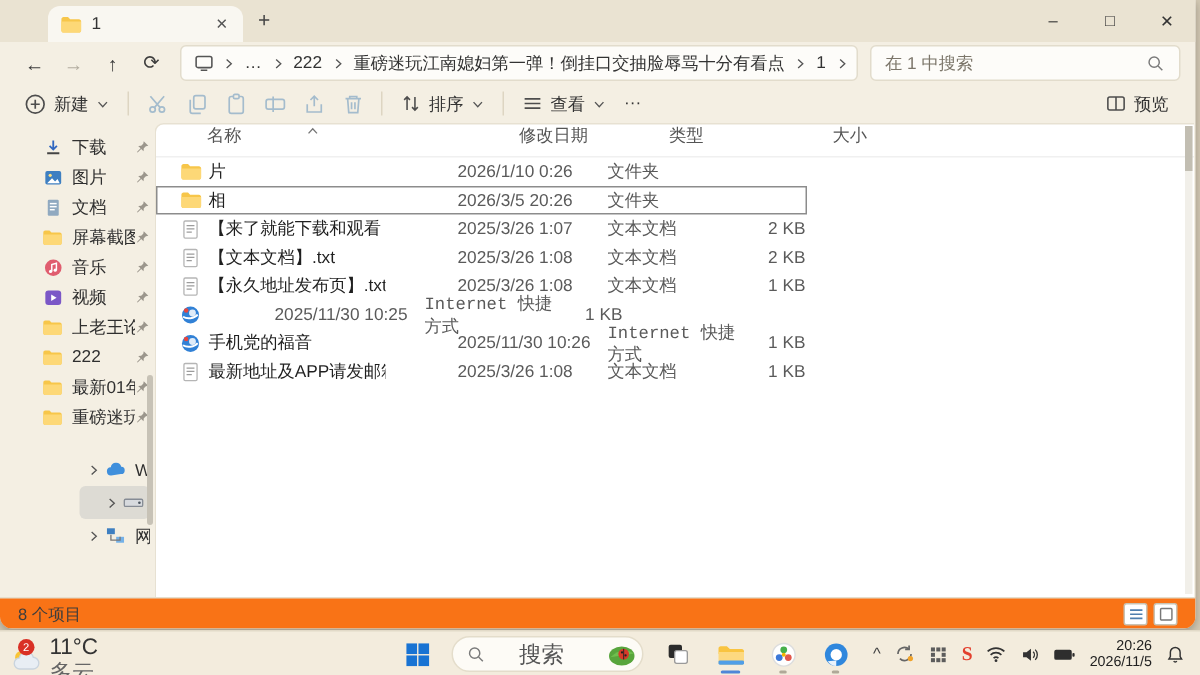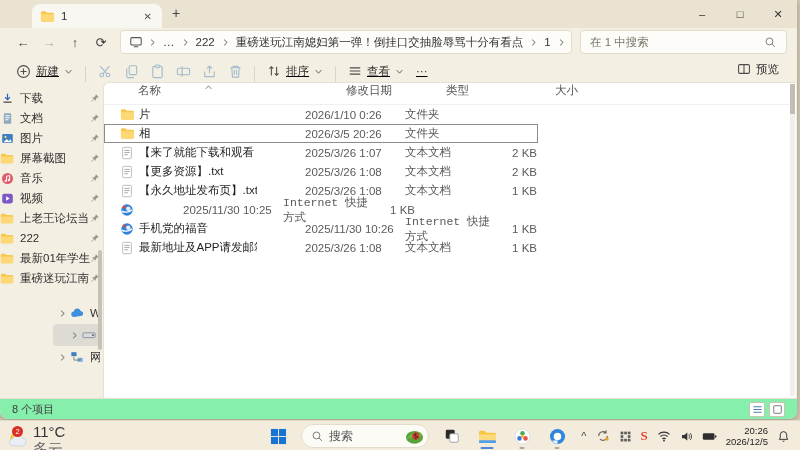--- a/index.html
+++ b/index.html
@@ -34,33 +34,33 @@
     border:1px solid #e2dccc; border-radius:4px; display:flex; align-items:center;
     padding:0 8px; gap:5px; font-size:11.5px; color:#333; white-space:nowrap; overflow:hidden; }
   .crumb { padding:0 1px; }
   .crumb-sep { color:#777; }
   .search-box { flex:1; height:24px; margin-left:8px; background:#fdfcf9;
     border:1px solid #e2dccc; border-radius:4px; display:flex; align-items:center;
     padding:0 9px; font-size:11.5px; color:#7c766a; }
   .search-box .mag { margin-left:auto; }
 
   
-  .toolbar { height:26px; display:flex; align-items:flex-end; padding:0 10px; position:relative;text-decoration:underline; }
+  .toolbar { height:26px; display:flex; align-items:center; padding:0 10px; position:relative; }
   .tb-btn { display:flex; align-items:center; gap:5px; font-size:11.5px; color:#333;
     padding:0 6px; height:22px; border-radius:4px; }
   .tb-icon { width:26px; height:22px; display:flex; align-items:center; justify-content:center; }
   .tb-sep { width:1px; height:16px; background:#ddd5c2; margin:0 6px; }
   .tb-right { position:absolute; right:12px; top:0; height:26px; display:flex; align-items:center; }
 
   
   .main { position:absolute; top:82px; left:0; right:1px; bottom:21px; display:flex; }
   .sidebar { width:103px; position:relative; padding-top:6px; }
   .side-item, .tree-item { height:20px; display:flex; align-items:center;
     font-size:11.5px; color:#2f2f2f; padding-right:3px; }
-  .side-item { }
+  .side-item { padding-left:28px; }
   .side-item .icn, .tree-item .icn { width:14px; height:14px; margin-right:6px; flex:none; }
   .side-item .lbl, .tree-item .lbl { white-space:nowrap; overflow:hidden; }
   .side-item .pin { margin-left:auto; width:10px; height:10px; flex:none; }
   .tree-block { margin-top:14px;margin-left:48px; }
   .tree-item { height:22px; padding-left:8px; }
   .tree-item .exp { width:12px; height:12px; margin-right:2px; flex:none; }
   .tree-item.indent { padding-left:20px; }
   .tree-item.selected { background:#dddbd4; border-radius:4px; margin:0 3px 0 5px; padding-left:15px; }
   .side-scroll { position:absolute; right:1px; top:168px; width:4px; height:100px;
     background:#c7c2b6; border-radius:2px; }
@@ -80,21 +80,21 @@
     border:1px solid transparent; }
   .frow .c-name { color:#1f1f1f; }
   .frow .c-date, .frow .c-type, .frow .c-size { color:#5a5a5a; }
   .frow.selected { border:1px solid #8c8c8c; }
   .pane-scroll { position:absolute; right:1px; top:1px; width:5px; height:312px; background:#f1efe9; }
   .pane-scroll .thumb { width:5px; height:30px; background:#c2beb2; }
 
   
   .statusbar { position:absolute; left:0; right:0; bottom:0; height:21px;
     border-top:1px solid #e5dfce; display:flex; align-items:center; padding:0 12px;
-    font-size:11px; color:#3d3d3d; background:#86efac; }
+    font-size:11px; color:#3d3d3d; background:#f97316; }
   .status-views { margin-left:auto; display:flex; gap:4px; }
   .sv-btn { width:16px; height:15px; border:1px solid #c9c3b4; border-radius:2px;
     display:flex; align-items:center; justify-content:center; background:#fff; }
 
   
   .taskbar { position:absolute; left:0; top:420px; width:800px; height:30px;
     background:#f3ecdd; border-top:1px solid #e2dac8; }
   .weather { position:absolute; left:6px; top:2px; display:flex; align-items:center; gap:5px; }
   .weather .wicon { position:relative; width:22px; height:22px; }
   .weather .badge { position:absolute; left:6px; top:-3px; min-width:11px; height:11px;
@@ -103,22 +103,22 @@
   .weather .wtxt { font-size:15px; color:#333; line-height:1.15; }
   .weather .wtxt .cond { color:#666; }
   .tb-center { position:absolute; left:266px; top:0; height:30px; display:flex;
     align-items:center; gap:11px; }
   .tb-app { position:relative; width:24px; height:26px; display:flex; align-items:center;
     justify-content:center; }
   .tb-app .dot { position:absolute; bottom:0px; left:50%; transform:translateX(-50%);
     width:5px; height:2.5px; border-radius:2px; background:#b0a998; }
   .tb-app .dot.active { width:13px; background:#4f86d8; }
   .tsearch { width:128px; height:24px; background:#fdfbf6; border:1px solid #e4ddcb;
-    border-radius:12px; display:flex; align-items:center; padding:0 4px 0 9px; gap:5px;
-    font-size:12px; color:#555; }
+    border-radius:12px; display:flex; align-items:center; padding:0 4px 0 9px; gap:22px;
+    font-size:15px; color:#555; }
   .tsearch .bug { margin-left:auto; }
   .tray { position:absolute; right:10px; top:0; height:30px; display:flex;
     align-items:center; gap:9px; }
   .tray .clock { font-size:9.5px; color:#222; text-align:right; line-height:1.2; }
   .tray .sgo { font-weight:bold; font-size:13px; color:#e3402e; font-family:"Liberation Serif",serif; }
 </style>
 </head>
 <body>
 
 <div class="window">
@@ -302,42 +302,42 @@
             <span class="lbl">下载</span>
             <span class="pin ic">
               <svg width="10" height="10" viewBox="0 0 16 16">
                 <path d="M9.3 1.8 14.2 6.7l-2.6.5-2.2 2.2-.3 3.2-2.5-2.5-3.8 3.8-.7-.7 3.8-3.8L3.4 6.9l3.2-.3L8.8 4.4z" fill="#9b968c"></path>
               </svg>
             </span>
           </div>
           <div class="side-item">
             <span class="icn ic">
               <svg width="13" height="13" viewBox="0 0 16 16">
+                <rect x="1.5" y="2.5" width="13" height="11" rx="1.5" fill="#3e7fc1"></rect>
+                <circle cx="5.5" cy="6" r="1.3" fill="#ffe082"></circle>
+                <path d="M3 12.5 7 8.5l2.5 2.5 2-2 1.8 3.5z" fill="#fff"></path>
+              </svg>
+            </span>
+            <span class="lbl">图片</span>
+            <span class="pin ic">
+              <svg width="10" height="10" viewBox="0 0 16 16">
+                <path d="M9.3 1.8 14.2 6.7l-2.6.5-2.2 2.2-.3 3.2-2.5-2.5-3.8 3.8-.7-.7 3.8-3.8L3.4 6.9l3.2-.3L8.8 4.4z" fill="#9b968c"></path>
+              </svg>
+            </span>
+          </div>
+          <div class="side-item">
+            <span class="icn ic">
+              <svg width="13" height="13" viewBox="0 0 16 16">
                 <rect x="3.5" y="1.5" width="9" height="13" rx="1" fill="#90a9c0"></rect>
                 <rect x="5.2" y="4" width="5.6" height="1.2" fill="#fff"></rect>
                 <rect x="5.2" y="6.5" width="5.6" height="1.2" fill="#fff"></rect>
                 <rect x="5.2" y="9" width="4" height="1.2" fill="#fff"></rect>
               </svg>
             </span>
             <span class="lbl">文档</span>
-            <span class="pin ic">
-              <svg width="10" height="10" viewBox="0 0 16 16">
-                <path d="M9.3 1.8 14.2 6.7l-2.6.5-2.2 2.2-.3 3.2-2.5-2.5-3.8 3.8-.7-.7 3.8-3.8L3.4 6.9l3.2-.3L8.8 4.4z" fill="#9b968c"></path>
-              </svg>
-            </span>
-          </div>
-          <div class="side-item">
-            <span class="icn ic">
-              <svg width="13" height="13" viewBox="0 0 16 16">
-                <rect x="1.5" y="2.5" width="13" height="11" rx="1.5" fill="#3e7fc1"></rect>
-                <circle cx="5.5" cy="6" r="1.3" fill="#ffe082"></circle>
-                <path d="M3 12.5 7 8.5l2.5 2.5 2-2 1.8 3.5z" fill="#fff"></path>
-              </svg>
-            </span>
-            <span class="lbl">图片</span>
             <span class="pin ic">
               <svg width="10" height="10" viewBox="0 0 16 16">
                 <path d="M9.3 1.8 14.2 6.7l-2.6.5-2.2 2.2-.3 3.2-2.5-2.5-3.8 3.8-.7-.7 3.8-3.8L3.4 6.9l3.2-.3L8.8 4.4z" fill="#9b968c"></path>
               </svg>
             </span>
           </div>
           <div class="side-item">
             <span class="icn ic">
               <svg width="15" height="15" viewBox="0 0 16 16">
                 <path d="M1 4c0-.8.7-1.5 1.5-1.5h3.2L7.2 4h6.3c.8 0 1.5.7 1.5 1.5V12c0 .8-.7 1.5-1.5 1.5h-11C1.7 13.5 1 12.8 1 12V4z" fill="#f7c64a"></path>
@@ -534,21 +534,21 @@
             <span class="c-type">文本文档</span>
             <span class="c-size">2 KB</span>
           </div>
           <div class="frow">
             <span class="c-icon ic">
               <svg width="14" height="14" viewBox="0 0 16 16">
                 <rect x="3" y="1.5" width="10" height="13" rx="1" fill="#fff" stroke="#b5b5b5"></rect>
                 <path d="M5 5h6M5 7.5h6M5 10h4" stroke="#9c9c9c" stroke-width="1"></path>
               </svg>
             </span>
-            <span class="c-name">【更多资源】.txt</span>
+            <span class="c-name">【文本文档】.txt</span>
             <span class="c-date">2025/3/26 1:08</span>
             <span class="c-type">文本文档</span>
             <span class="c-size">2 KB</span>
           </div>
           <div class="frow">
             <span class="c-icon ic">
               <svg width="14" height="14" viewBox="0 0 16 16">
                 <rect x="3" y="1.5" width="10" height="13" rx="1" fill="#fff" stroke="#b5b5b5"></rect>
                 <path d="M5 5h6M5 7.5h6M5 10h4" stroke="#9c9c9c" stroke-width="1"></path>
               </svg>
@@ -733,21 +733,21 @@
         </svg>
       </span>
     <span class="ic" id="ic-batt">
         <svg width="15" height="11" viewBox="0 0 18 12">
           <rect x="1" y="2" width="14" height="8" rx="1.5" fill="#2e2e2e"></rect>
           <rect x="15.5" y="4.5" width="1.8" height="3" rx=".8" fill="#2e2e2e"></rect>
         </svg>
       </span>
     <div class="clock">
       <div>20:26</div>
-      <div>2026/12/5</div>
+      <div>2026/11/5</div>
     </div>
     <span class="ic" id="ic-bell">
         <svg width="13" height="13" viewBox="0 0 16 16">
           <path d="M8 2a4 4 0 0 0-4 4v3.5L2.8 11.5h10.4L12 9.5V6a4 4 0 0 0-4-4z" stroke="#333" fill="none" stroke-width="1.2"></path>
           <path d="M6.8 13.2a1.3 1.3 0 0 0 2.4 0" stroke="#333" fill="none" stroke-width="1.2"></path>
         </svg>
       </span>
   </div>
 </div>
 

